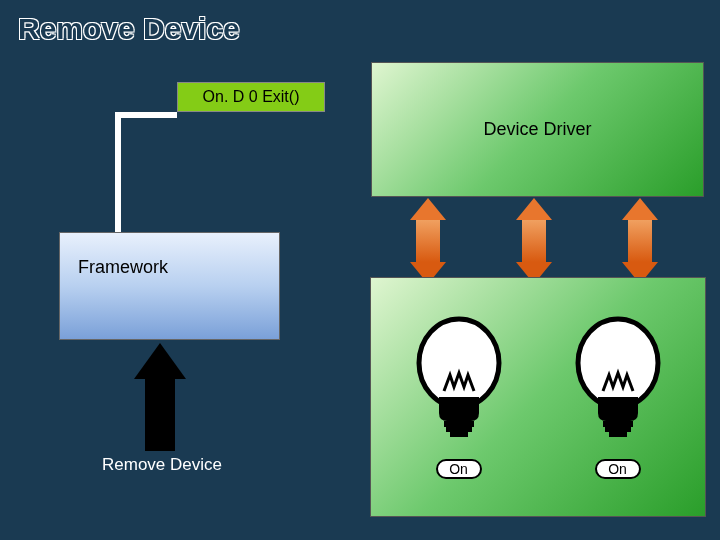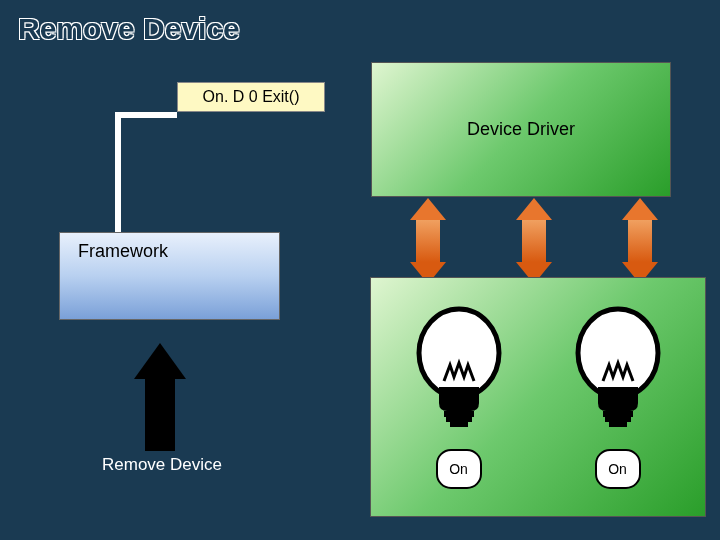--- a/index.html
+++ b/index.html
@@ -18,54 +18,54 @@
       font-weight: bold;
       color: #1a3a52;
       text-shadow: 1px 1px 0 #fff, -1px -1px 0 #fff, 1px -1px 0 #fff, -1px 1px 0 #fff;
     }
     .callback-box {
       position: absolute;
       top: 82px;
       left: 177px;
       width: 148px;
       height: 30px;
-      background: #fef9c3;
+      background: #84cc16;
       border: 1px solid #888;
       display: flex;
       align-items: center;
       justify-content: center;
       font-size: 16px;
       color: #000;
     }
     .driver-box {
       position: absolute;
       top: 62px;
       left: 371px;
-      width: 300px;
+      width: 333px;
       height: 135px;
       background: linear-gradient(135deg, #dff5d0 0%, #6dc96d 50%, #2a9e2a 100%);
       border: 1px solid #555;
       display: flex;
       align-items: center;
       justify-content: center;
       font-size: 18px;
       color: #000;
     }
     .framework-box {
       position: absolute;
       top: 232px;
       left: 59px;
       width: 221px;
-      height: 88px;
+      height: 108px;
       background: linear-gradient(180deg, #e8f0fc 0%, #b8d0f0 50%, #7aa0d8 100%);
       border: 1px solid #666;
       display: flex;
       align-items: flex-start;
       justify-content: flex-start;
-      padding: 8px 18px;
+      padding: 24px 18px;
       font-size: 18px;
       color: #000;
     }
     .remove-label {
       position: absolute;
       top: 454px;
       left: 97px;
       width: 130px;
       text-align: center;
       font-size: 17px;
@@ -86,21 +86,21 @@
       padding: 0 8px;
     }
     .bulb-col {
       display: flex;
       flex-direction: column;
       align-items: center;
       gap: 14px;
     }
     .state-pill {
       width: 46px;
-      height: 40px;
+      height: 20px;
       border-radius: 15px;
       background: #fff;
       border: 2px solid #000;
       display: flex;
       align-items: center;
       justify-content: center;
       font-size: 14px;
       color: #000;
     }
     .connector {

